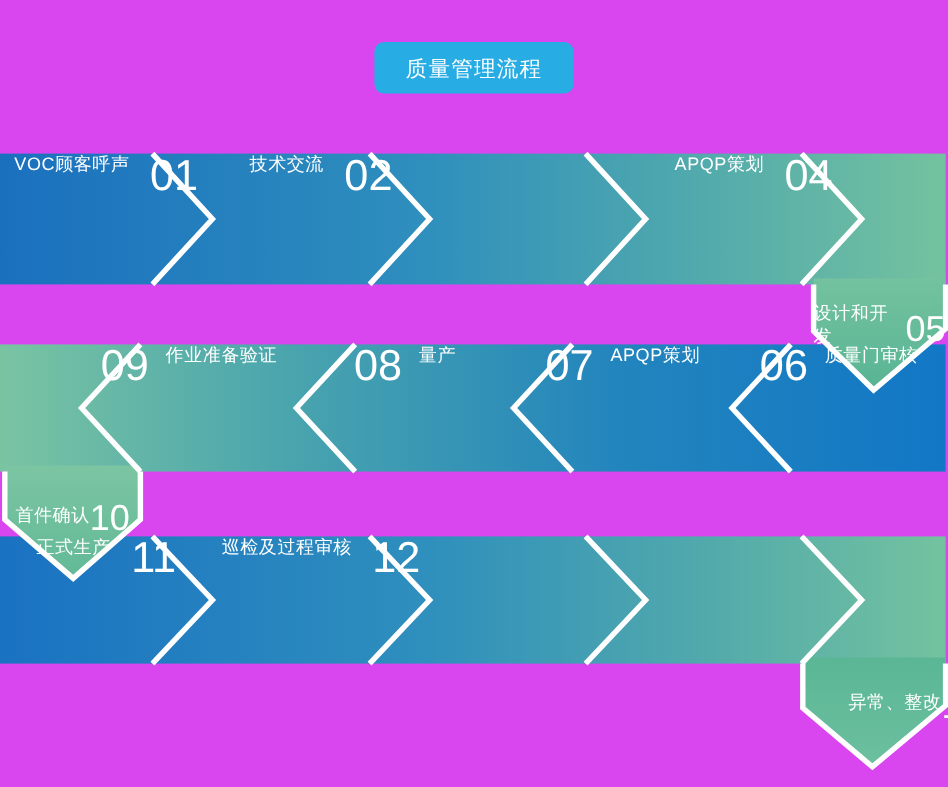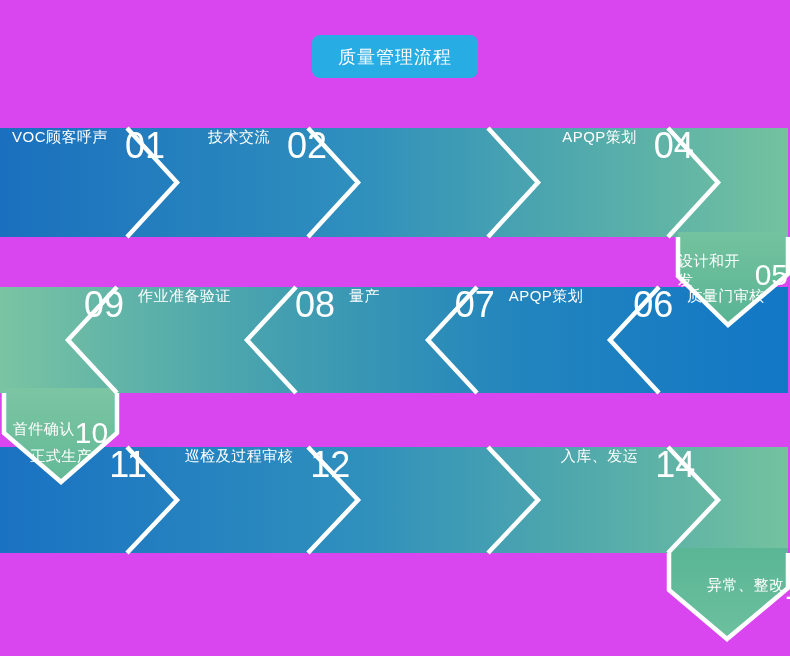--- a/index.html
+++ b/index.html
@@ -139,23 +139,19 @@
   </div>
 
   <div class="seg row13" style="left:0;top:447px;width:177px;height:106px">
     <span class="lbl">正式生产</span>
     <span class="num">11</span>
   </div>
   <div class="seg row13" style="left:177px;top:447px;width:181px;height:106px">
     <span class="lbl">巡检及过程审核</span>
     <span class="num">12</span>
   </div>
-  <div class="seg row13" style="left:538px;top:447px;width:180px;height:106px">
-    <span class="lbl">入库、发运</span>
-    <span class="num">14</span>
-  </div>
 
   <div class="pennant" style="left:703px;top:554px;width:119px;height:62px">
     <span class="lbl">异常、整改</span>
     <span class="num">15</span>
   </div>
 
 </div>
 
 </body></html>

